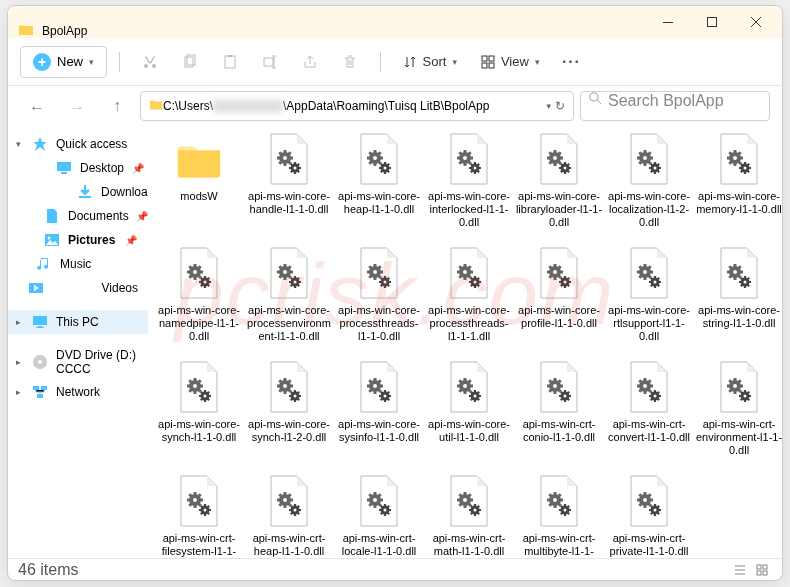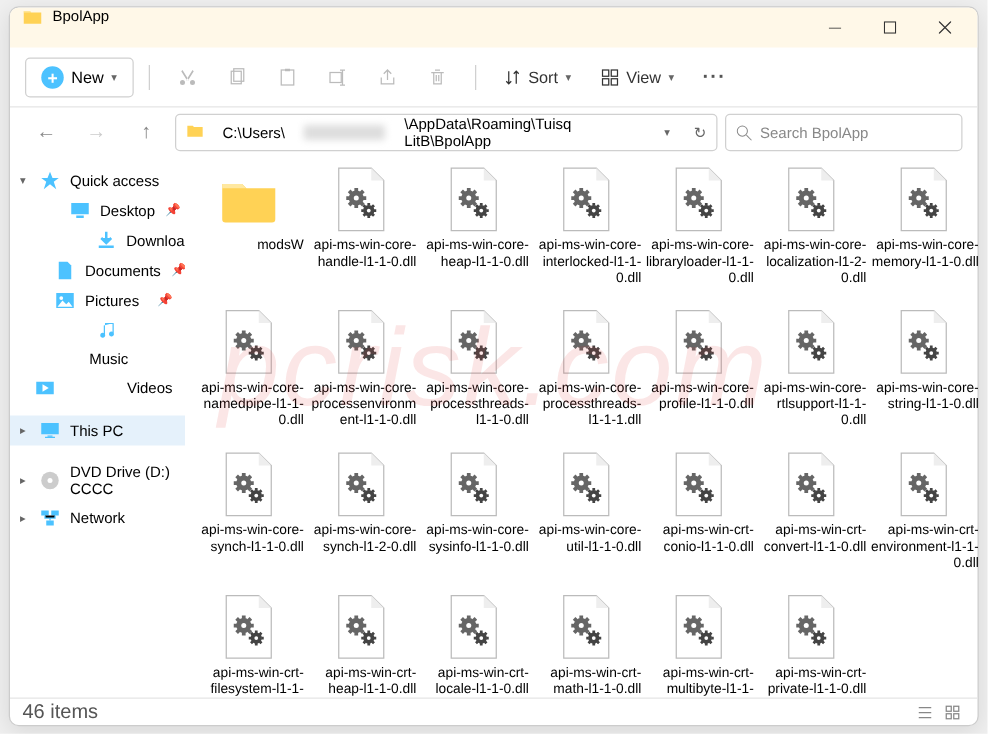--- a/index.html
+++ b/index.html
@@ -1,45 +1,45 @@
 <!DOCTYPE html>
 <html><head>
 <meta charset="utf-8">
 <style>
 * { margin: 0; padding: 0; box-sizing: border-box; font-family: 'Segoe UI', sans-serif; }
 body { width: 790px; height: 587px; background: #f0f0f0; overflow: hidden; position: relative; }
 .window { width: 776px; height: 576px; margin: 5px auto; background: #fff; border: 1px solid #ccc; border-radius: 8px; overflow: hidden; display: flex; flex-direction: column; box-shadow: 0 4px 20px rgba(0,0,0,0.1); }
-.titlebar { height: 32px; background: #fff8e8; display: flex; align-items: flex-start; padding: 0 4px 0 10px; }
+.titlebar { height: 32px; background: #fff8e8; display: flex; align-items: flex-end; padding: 0 4px 0 10px; }
 .titlebar-icon { width: 16px; height: 16px; margin-right: 8px; }
 .titlebar-title { font-size: 12px; flex: 1; }
 .win-controls { display: flex; }
 .win-btn { width: 44px; height: 32px; display: flex; align-items: center; justify-content: center; color: #333; font-size: 10px; }
 .toolbar { height: 48px; display: flex; align-items: center; padding: 0 12px; gap: 4px; border-bottom: 1px solid #e5e5e5; }
 .new-btn { display: flex; align-items: center; gap: 6px; padding: 6px 12px; border: 1px solid #d0d0d0; border-radius: 4px; font-size: 13px; background: #fff; }
 .new-plus { width: 18px; height: 18px; border-radius: 50%; background: #4cc2ff; color: #fff; display: flex; align-items: center; justify-content: center; font-size: 14px; font-weight: bold; }
 .tb-divider { width: 1px; height: 20px; background: #d0d0d0; margin: 0 8px; }
 .tb-icon { width: 36px; height: 32px; display: flex; align-items: center; justify-content: center; color: #888; border-radius: 4px; }
 .tb-icon.dim { color: #bbb; }
 .tb-label-btn { display: flex; align-items: center; gap: 6px; padding: 6px 10px; font-size: 13px; color: #333; border-radius: 4px; }
 .addrbar { height: 40px; display: flex; align-items: center; padding: 4px 12px; gap: 6px; }
 .nav-btn { width: 34px; height: 32px; display: flex; align-items: center; justify-content: center; color: #888; border-radius: 4px; }
-.address-box { flex: 1; display: flex; align-items: center; border: 1px solid #d0d0d0; border-radius: 4px; height: 30px; padding: 0 8px; font-size: 12px; gap: 15px; }
+.address-box { flex: 1; display: flex; align-items: center; border: 1px solid #d0d0d0; border-radius: 4px; height: 30px; padding: 0 8px; font-size: 12px; gap: 0; }
 .address-box .chev-btn { margin-left: auto; }
 .blur { filter: blur(3px); background: #ddd; border-radius: 2px; }
-.search-box { width: 190px; display: flex; align-items: center; border: 1px solid #d0d0d0; border-radius: 4px; height: 30px; padding: 0 8px; gap: 6px; color: #888; font-size: 12px; }
+.search-box { width: 190px; display: flex; align-items: flex-start; border: 1px solid #d0d0d0; border-radius: 4px; height: 30px; padding: 0 8px; gap: 6px; color: #888; font-size: 16px; }
 .main { flex: 1; display: flex; overflow: hidden; }
 .sidebar { width: 140px; padding: 6px 0; overflow-y: auto; }
 .side-item { display: flex; align-items: center; gap: 8px; padding: 4px 10px 4px 24px; font-size: 12px; position: relative; }
 .side-item .chev { position: absolute; left: 8px; font-size: 9px; color: #666; }
 .side-item .pin { margin-left: auto; color: #aaa; font-size: 10px; }
 .side-item.selected { background: #e5f1fb; }
 .side-icon { width: 16px; height: 16px; display: flex; align-items: center; justify-content: center; }
 .content { flex: 1; overflow: auto; padding: 4px 8px; }
 .grid { display: grid; grid-template-columns: repeat(7, 86px); gap: 12px 4px; }
-.item { display: flex; flex-direction: column; align-items: center; text-align: right; font-size: 11px; line-height: 1.2; padding: 2px; }
+.item { display: flex; flex-direction: column; align-items: center; text-align: center; font-size: 11px; line-height: 1.2; padding: 2px; }
 .item-icon { width: 46px; height: 56px; display: flex; align-items: center; justify-content: center; margin-bottom: 2px; }
 .item-label { width: 88px; word-break: break-word; min-height: 40px; }
 .folder-icon { width: 52px; height: 42px; }
 .statusbar { height: 22px; border-top: 1px solid #e5e5e5; display: flex; align-items: center; padding: 0 10px; font-size: 16px; color: #555; }
 .status-views { margin-left: auto; display: flex; gap: 2px; }
 .status-views div { width: 20px; height: 16px; display: flex; align-items: center; justify-content: center; color: #888; }
 .watermark { position: absolute; top: 0; left: 0; width: 100%; height: 100%; pointer-events: none; display: flex; align-items: center; justify-content: center; }
 .watermark-text { font-size: 88px; font-weight: 300; color: rgba(220,50,50,0.12); letter-spacing: 2px; font-style: italic; }
 </style>
 </head>
@@ -190,32 +190,32 @@
         </div>
         <div class="side-item" style="padding-left: 36px;">
           <span class="side-icon">
             <svg width="16" height="16" viewBox="0 0 16 16">
               <path fill="#4cc2ff" d="M3 1h7l3 3v11H3z"></path>
             </svg>
           </span>
           <span>Documents</span>
           <span class="pin">📌</span>
         </div>
-        <div class="side-item" style="padding-left: 36px;">
+        <div class="side-item" style="padding-left: 36px; font-weight: bold;">
           <span class="side-icon">
             <svg width="16" height="16" viewBox="0 0 16 16">
               <rect x="1" y="2" width="14" height="12" fill="#4cc2ff"></rect>
               <circle cx="5" cy="6" r="1.5" fill="#fff"></circle>
               <path fill="#fff" d="M2 13l4-5 3 3 2-2 3 4z"></path>
             </svg>
           </span>
           <span>Pictures</span>
           <span class="pin">📌</span>
         </div>
-        <div class="side-item" style="padding-left: 28px; flex-direction: column;">
+        <div class="side-item" style="padding-left: 28px;">
           <span class="side-icon">
             <svg width="16" height="16" viewBox="0 0 16 16">
               <path fill="#4cc2ff" d="M5 2v9a2 2 0 11-1-1V4l8-2v8a2 2 0 11-1-1V2z"></path>
             </svg>
           </span>
           <span>Music</span>
         </div>
         <div class="side-item" style="padding-left: 20px; justify-content: space-between;">
           <span class="side-icon">
             <svg width="16" height="16" viewBox="0 0 16 16">

